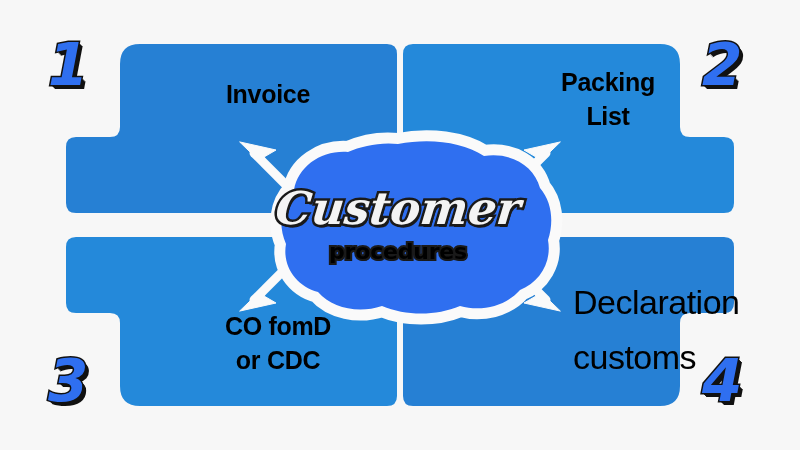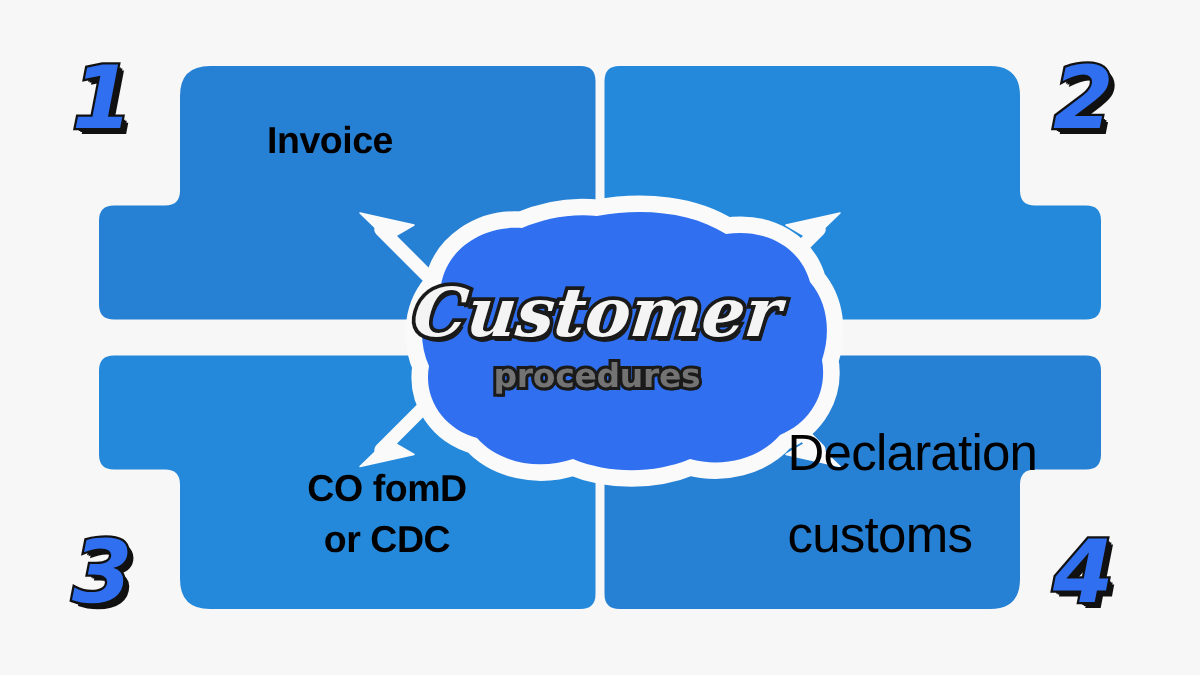--- a/index.html
+++ b/index.html
@@ -35,36 +35,36 @@
     height: 450px;
     pointer-events: none;
   }
   .panel-label {
     position: absolute;
     text-align: center;
     color: #000000;
     font-weight: bold;
     line-height: 1.35;
     white-space: pre-line;
+    padding-left: 48px;
   }
   .panel-label.p1 {
     left: 120px; top: 78px; width: 200px;
     font-size: 25px;
     letter-spacing: -0.3px;
   }
   .panel-label.p2 {
     left: 470px; top: 66px; width: 180px;
     font-size: 25px;
     letter-spacing: -0.3px;
   }
   .panel-label.p3 {
     left: 120px; top: 310px; width: 220px;
     font-size: 25px;
     letter-spacing: -0.3px;
-    margin-left: 28px;
   }
   .panel-label.p4 {
     left: 525px; top: 243px; width: 240px;
     font-size: 34px;
     font-weight: normal;
     text-align: left;
     letter-spacing: -0.5px;
     line-height: 1.62;
     margin-top: 32px;
   }
@@ -110,21 +110,21 @@
     -webkit-text-stroke: 5px #1a1a1a;
     paint-order: stroke fill;
     text-shadow: 2px 3px 0 #1a1a1a;
     transform: skewX(-6deg);
   }
   .center-subtitle {
     margin-top: 8px;
     font-family: "DejaVu Sans", sans-serif;
     font-weight: bold;
     font-size: 22px;
-    color: #737373;
+    color: #000000;
     -webkit-text-stroke: 4px #1a1a1a;
     paint-order: stroke fill;
     text-shadow: 1px 2px 0 #1a1a1a;
     letter-spacing: -0.2px;
   }
 </style>
 </head>
 <body>
 
 <div id="diagram">
@@ -235,20 +235,22 @@
 
     <g>
       <use href="#shape-cloud" fill="#fafafa" stroke="#fafafa" stroke-width="22"></use>
       <use href="#shape-cloud" fill="#2f6ff0"></use>
     </g>
   </svg>
 
   <div class="layer-text">
 
     <div class="panel-label p1">Invoice</div>
+    <div class="panel-label p2">Packing
+List</div>
     <div class="panel-label p3">CO fomD
 or CDC</div>
     <div class="panel-label p4">Declaration
 customs</div>
 
     <div class="step-number n1">1</div>
     <div class="step-number n2">2</div>
     <div class="step-number n3">3</div>
     <div class="step-number n4">4</div>
 

